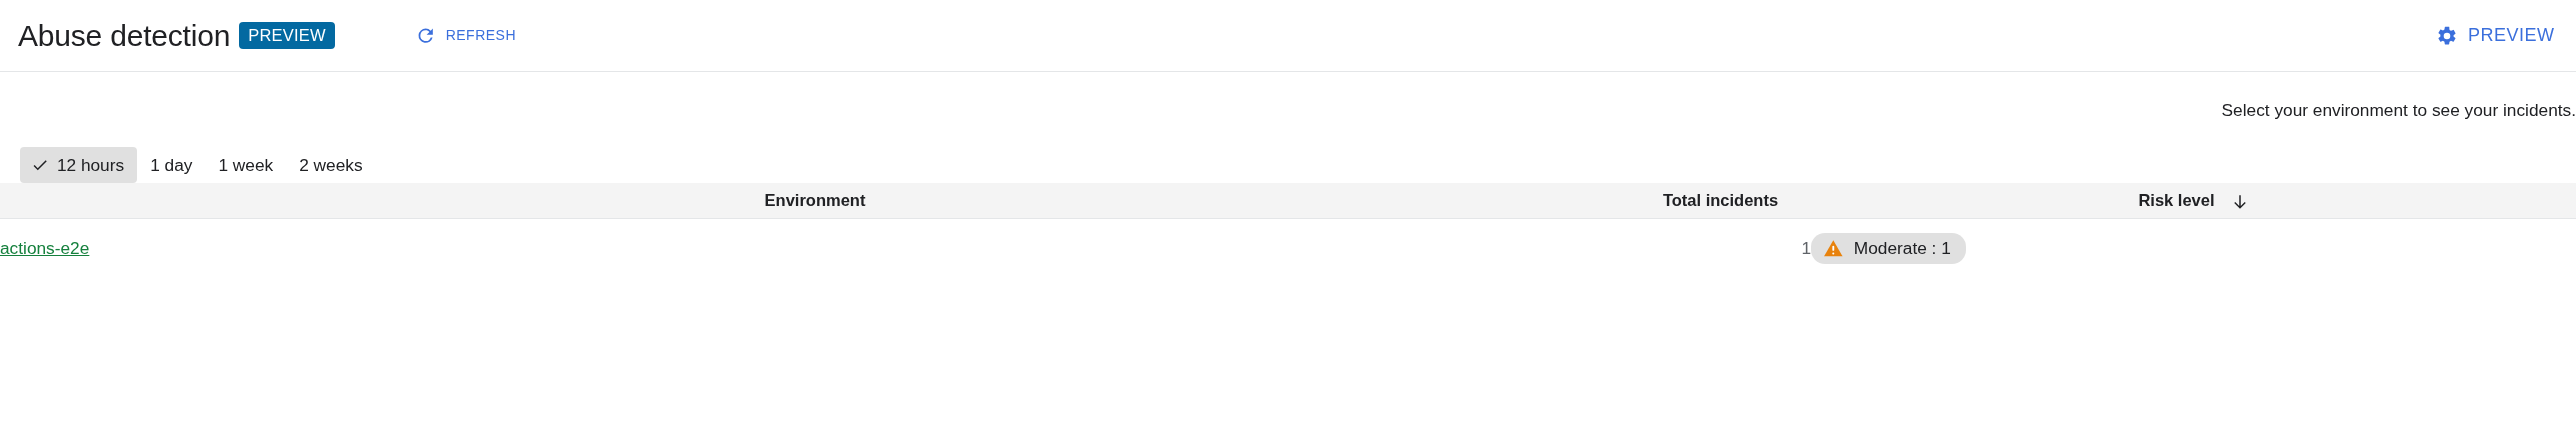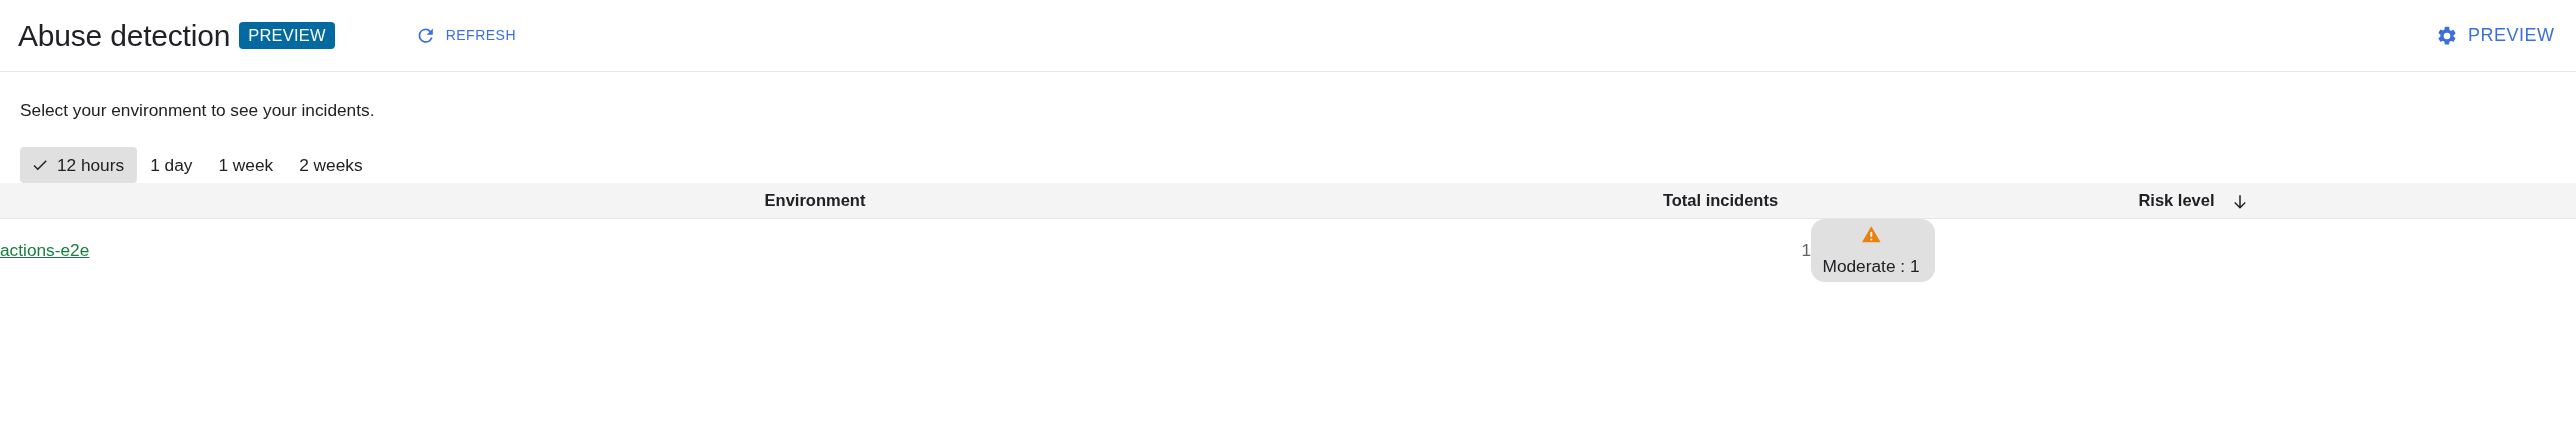--- a/index.html
+++ b/index.html
@@ -85,20 +85,21 @@
 
   
   #content-area { padding: 0; }
 
   #subtitle {
     font-size: 17.3px;
     color: #202124;
     padding: 28px 0 0 20px;
     line-height: 21.4px;
     white-space: nowrap;
+    text-align: right;
   }
 
   
   #timerange-group {
     display: flex;
     align-items: center;
     margin: 26px 7px 0 20px;
     gap: 0;
   }
   .range-chip {
@@ -212,21 +213,20 @@
     display: inline-flex;
     align-items: center;
     gap: 10.7px;
     background: #e0e0e0;
     border-radius: 14px;
     padding: 5px 15.6px 5.8px 11.5px;
     font-size: 17.3px;
     color: #202124;
     line-height: 20px;
     white-space: nowrap;
-    flex-direction: column;
   }
   .warn-icon { display: block; flex: none; }
 </style>
 </head>
 <body>
 
 <div id="app-header">
 
   <span id="page-title">Abuse detection</span>
 

